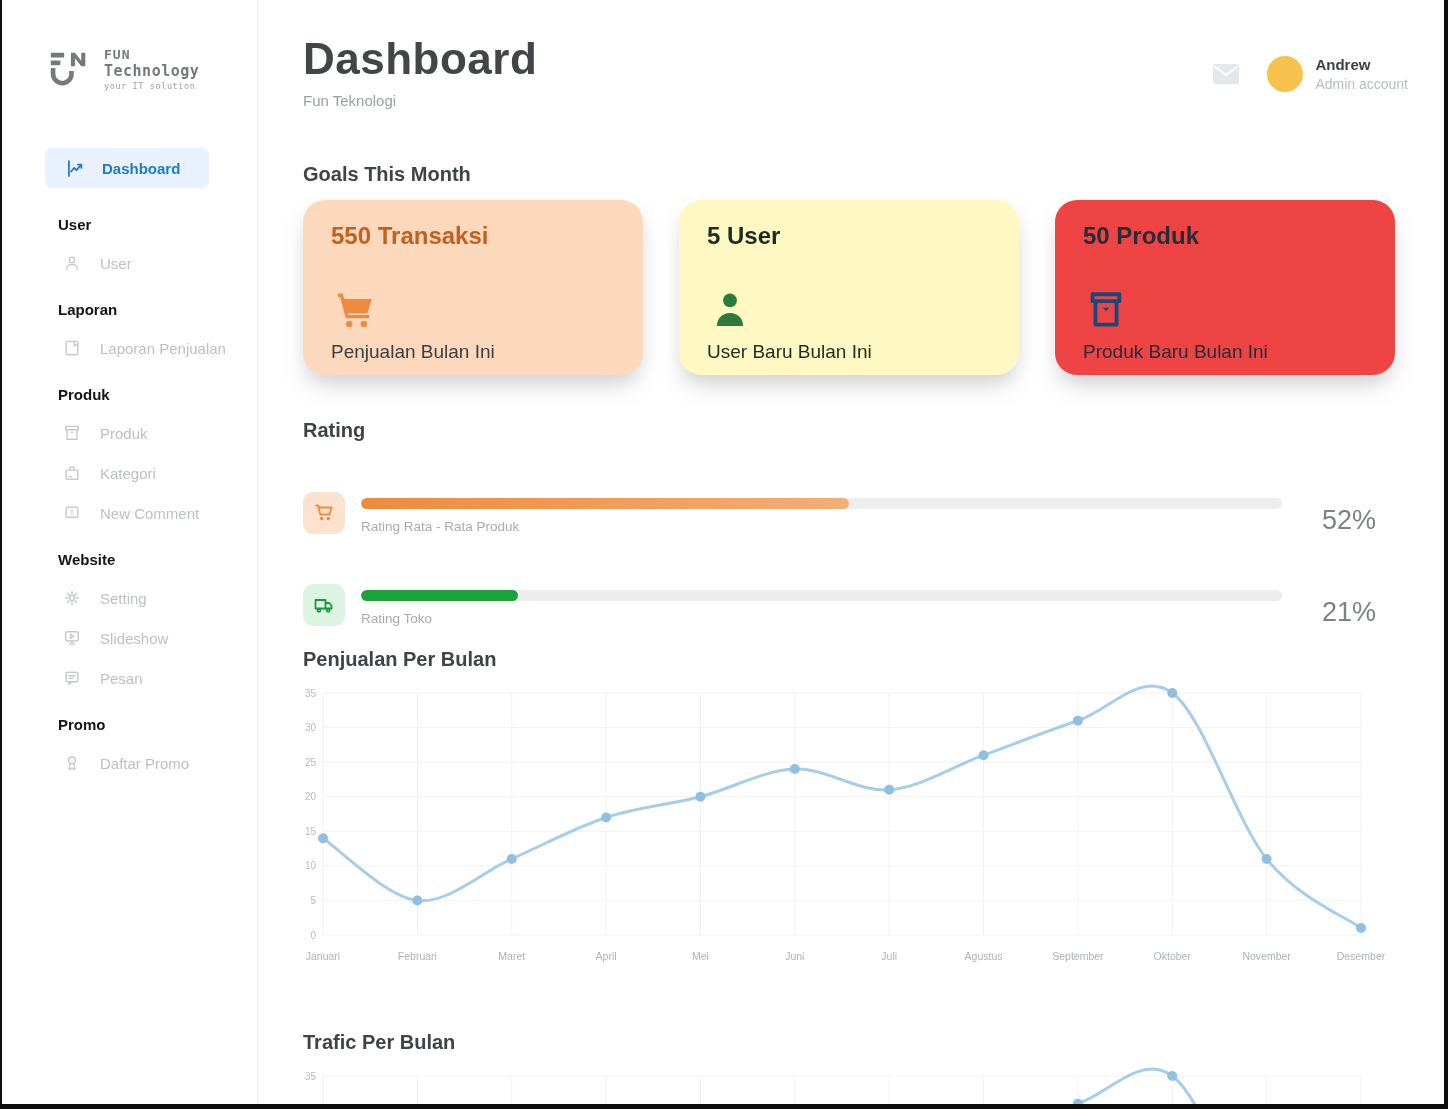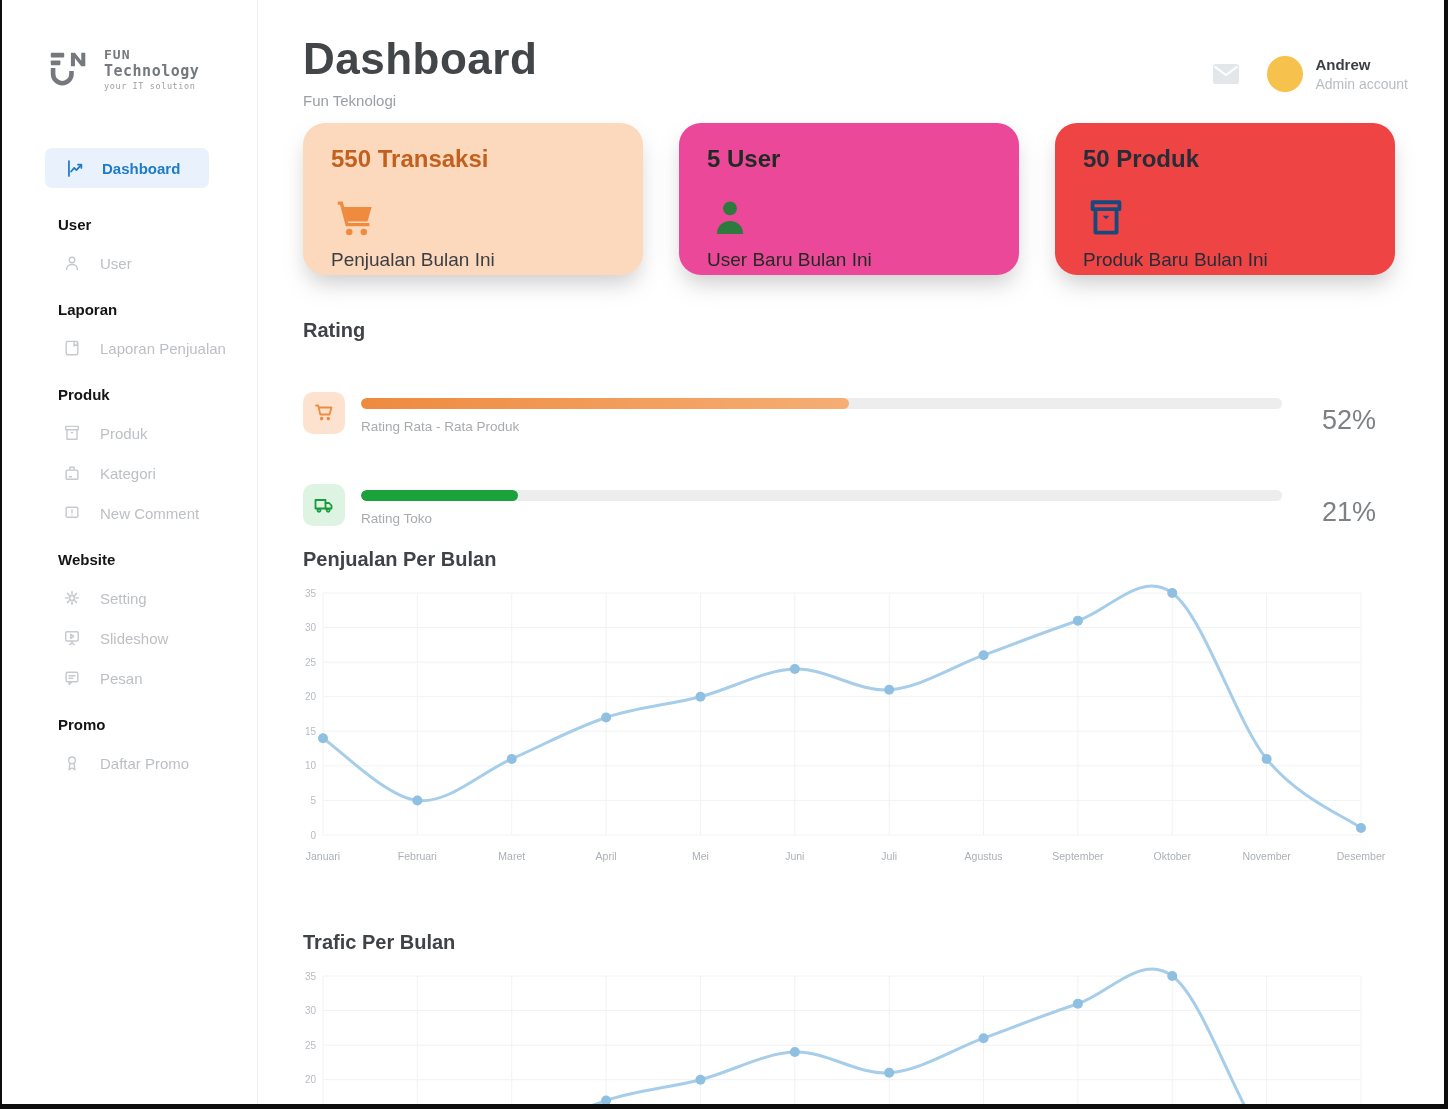--- a/index.html
+++ b/index.html
@@ -50,21 +50,21 @@
   .user-block { display:flex; align-items:center; gap:12px; margin-top:22px; }
   .mail-btn { margin-right:16px; cursor:pointer; display:block; }
   .avatar { width:36px; height:36px; border-radius:50%; background:#f6c14c; cursor:pointer; }
   .user-name { font-size:15px; font-weight:bold; color:#3c4045; }
   .user-role { font-size:14px; color:#b7bdc2; margin-top:3px; }
 
   .section-heading { font-size:20px; font-weight:bold; color:#3f4347; }
   .goals-heading { margin-top:54px; }
   .cards-row { display:flex; gap:36px; margin-top:14px; }
   .goal-card {
-    width:340px; height:152px; border-radius:22px; padding:22px 28px 4px 28px;
+    width:340px; height:175px; border-radius:22px; padding:22px 28px 12px 28px;
     display:flex; flex-direction:column;
     box-shadow:0 12px 22px -4px rgba(110,110,110,.35);
   }
   .goal-value { font-size:24px; font-weight:bold; }
   .goal-spacer { flex:1; }
   .goal-icon { height:52px; display:flex; align-items:flex-end; }
   .goal-caption { font-size:19px; margin-top:8px; }
 
   .rating-heading { margin-top:44px; }
   .rating-rows { width:1073px; margin-top:16px; }
@@ -228,39 +228,40 @@
           <path d="M1.5 2.5 13 11 24.5 2.5" fill="none" stroke="#ffffff" stroke-width="2"></path>
         </svg>
         <div class="avatar"></div>
         <div>
           <div class="user-name">Andrew</div>
           <div class="user-role">Admin account</div>
         </div>
       </div>
     </div>
 
+    <h2 class="section-heading goals-heading">Goals This Month</h2>
 
     <div class="cards-row">
       <div class="goal-card" style="background-color: rgb(252, 217, 188);">
         <div class="goal-value" style="color: rgb(194, 96, 31);">550 Transaksi</div>
         <div class="goal-spacer"></div>
         <div class="goal-icon" style="color: rgb(239, 139, 62);">
           <svg width="48" height="46" viewBox="0 0 24 24">
             <g fill="currentColor">
               <path d="M6.1 6.2h14.6l-2.2 7.6H8.1z"></path>
               <path d="M3 3.4h2.6l2.9 11.2h11v1.7H7.2L4.2 5.1H3z"></path>
               <circle cx="9" cy="19.3" r="1.7"></circle>
                 <circle cx="16.6" cy="19.3" r="1.7"></circle>
             </g>
           </svg>
         </div>
         <div class="goal-caption" style="color: rgb(59, 62, 66);">Penjualan Bulan Ini</div>
       </div>
 
-      <div class="goal-card" style="background-color: #ec4899;">
+      <div class="goal-card" style="background-color: #fef9c3;">
         <div class="goal-value" style="color: rgb(30, 43, 34);">5 User</div>
         <div class="goal-spacer"></div>
         <div class="goal-icon" style="color: rgb(44, 122, 60);">
           <svg width="46" height="46" viewBox="0 0 24 24">
             <g fill="currentColor">
               <circle cx="12" cy="7" r="3.6"></circle>
               <path d="M5.2 20.3c0-4.3 3-6.8 6.8-6.8s6.8 2.5 6.8 6.8z"></path>
             </g>
           </svg>
         </div>

